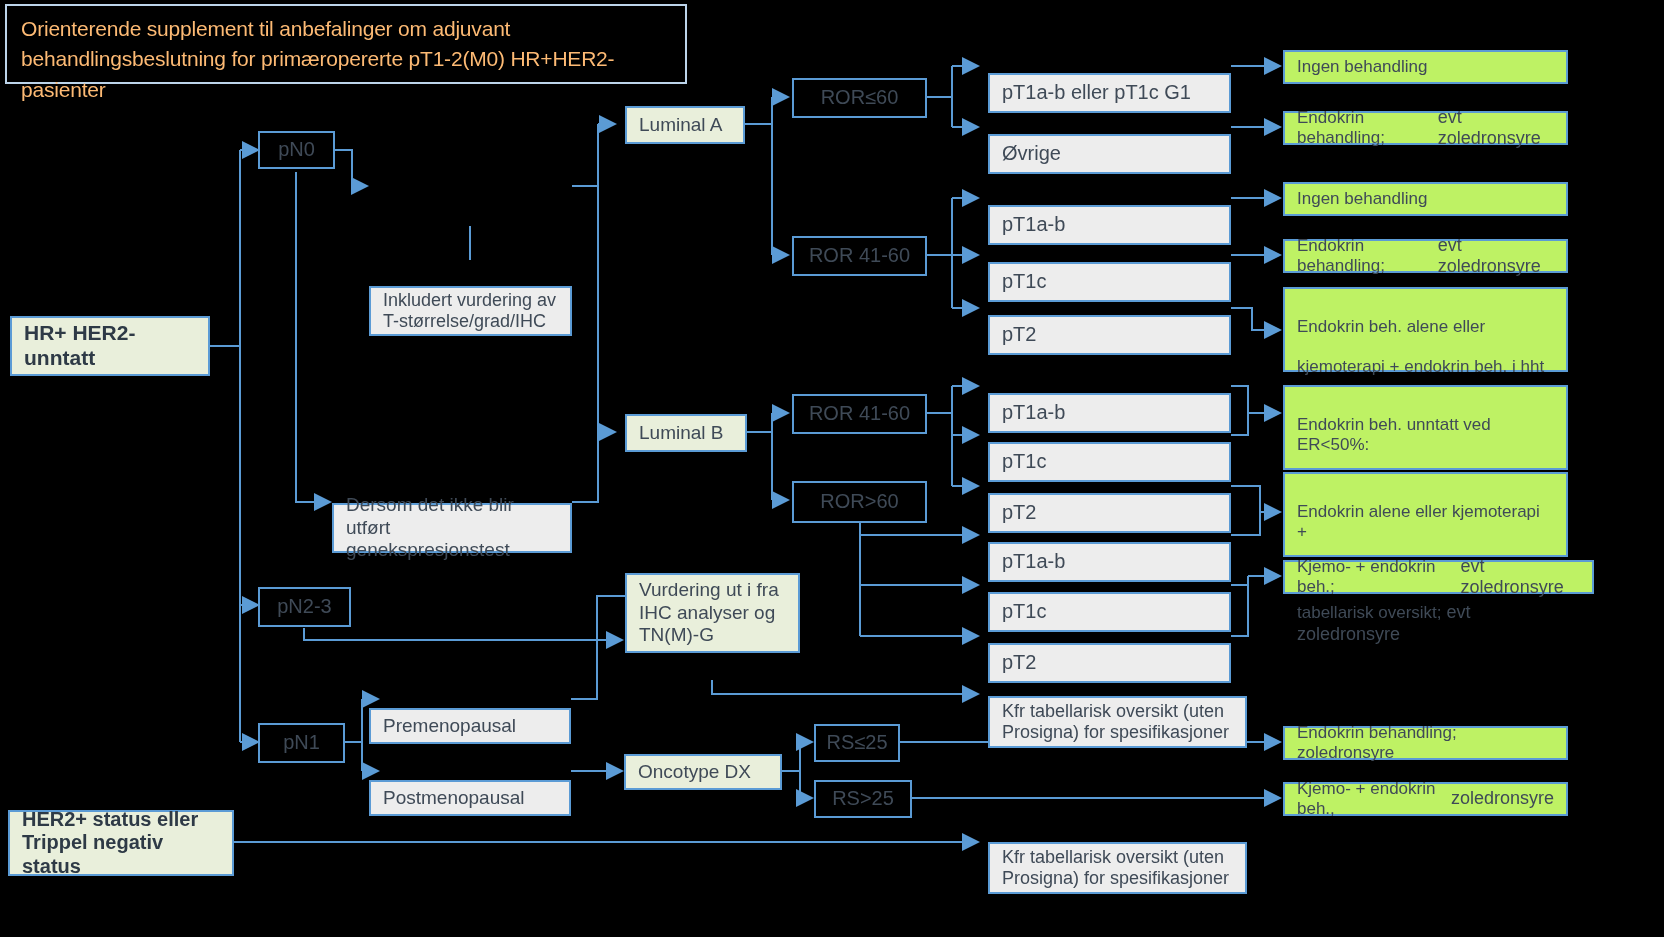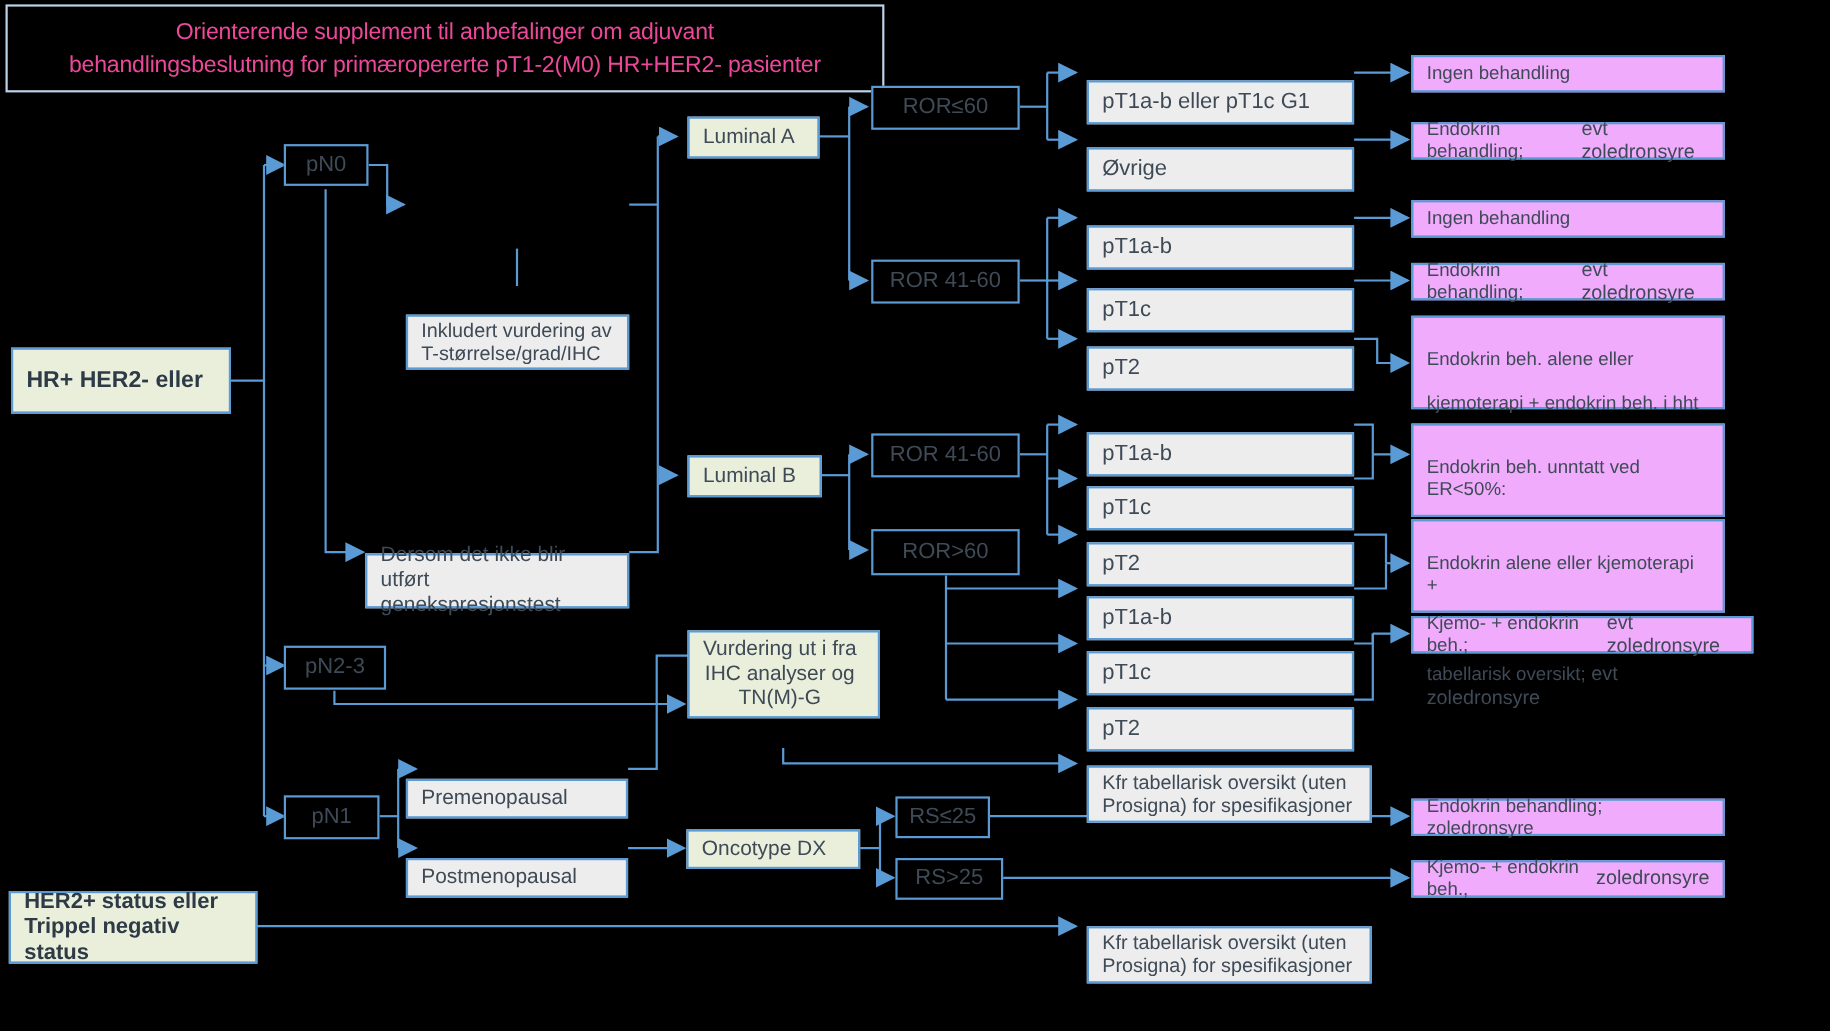--- a/index.html
+++ b/index.html
@@ -16,31 +16,30 @@
     color:#3f4a57;
     font-size:20px;
     line-height:1.18;
     padding:4px 12px;
     white-space:pre-line;
   }
   .node.center{justify-content:center;text-align:center;}
   .fill-black{background:#000;}
   .fill-green{background:#e9efdb;}
   .fill-gray{background:#ededed;margin-top:26px;}
-  .fill-blue{background:#f0abfc;}
+  .fill-blue{background:#bef264;}
   .bold{font-weight:bold;color:#2e3a46;}
   .sub{font-size:18px;}
   .title-box{
     position:absolute;box-sizing:border-box;
-    left:5px;top:4px;width:799px;height:80px;
+    left:5px;top:4px;width:682px;height:80px;
     background:#000;border:2px solid #bcd4ea;
-    color:#ec4899;font-size:21px;line-height:1.45;
+    color:#fdba74;font-size:21px;line-height:1.45;
     padding:8px 14px;font-weight:500;
     letter-spacing:-0.2px;
-    text-align:center;
   }
   svg{position:absolute;left:0;top:0;width:1664px;height:937px;pointer-events:none;}
   .ln{stroke:#5b9bd5;stroke-width:2;fill:none;}
   .ar{fill:#5b9bd5;}
 </style>
 </head>
 <body>
 
 <div id="canvas">
 
@@ -148,39 +147,39 @@
     <path class="ln" d="M900,798 L1280,798" marker-end="url(#ah)"></path>
 
     <path class="ln" d="M234,842 L978,842" marker-end="url(#ah)"></path>
   </svg>
 
   <div class="title-box">
     <div>Orienterende supplement til anbefalinger om adjuvant</div>
     <div>behandlingsbeslutning  for primæropererte pT1-2(M0) HR+HER2- pasienter</div>
   </div>
 
-  <div class="node fill-green bold" style="left:10px;top:316px;width:200px;height:60px;font-size:21px;">HR+ HER2- eller</div>
+  <div class="node fill-green bold" style="left:10px;top:316px;width:200px;height:60px;font-size:21px;">HR+ HER2- unntatt</div>
 
   <div class="node fill-green bold" style="left:8px;top:810px;width:226px;height:66px;font-size:20px;">HER2+ status eller
 Trippel negativ status</div>
 
   <div class="node fill-black center" style="left:258px;top:131px;width:77px;height:38px;">pN0</div>
 
   <div class="node fill-black center" style="left:258px;top:587px;width:93px;height:40px;">pN2-3</div>
 
   <div class="node fill-black center" style="left:258px;top:723px;width:87px;height:40px;">pN1</div>
 
 
   <div class="node fill-gray" style="left:369px;top:260px;width:203px;height:50px;font-size:18px;">Inkludert vurdering av
 T-størrelse/grad/IHC</div>
 
   <div class="node fill-gray" style="left:332px;top:477px;width:240px;height:50px;font-size:19px;">Dersom det ikke blir
 utført genekspresjonstest</div>
 
-  <div class="node fill-green" style="left:625px;top:573px;width:175px;height:80px;font-size:19px;text-align:center;">Vurdering ut i fra
+  <div class="node fill-green" style="left:625px;top:573px;width:175px;height:80px;font-size:19px;">Vurdering ut i fra
 IHC analyser og
 TN(M)-G</div>
 
   <div class="node fill-gray" style="left:369px;top:682px;width:202px;height:36px;font-size:19px;">Premenopausal</div>
 
   <div class="node fill-gray" style="left:369px;top:754px;width:202px;height:36px;font-size:19px;">Postmenopausal</div>
 
   <div class="node fill-green" style="left:624px;top:754px;width:158px;height:36px;font-size:19px;">Oncotype DX</div>
 
   <div class="node fill-green" style="left:625px;top:106px;width:120px;height:38px;font-size:19px;">Luminal A</div>

